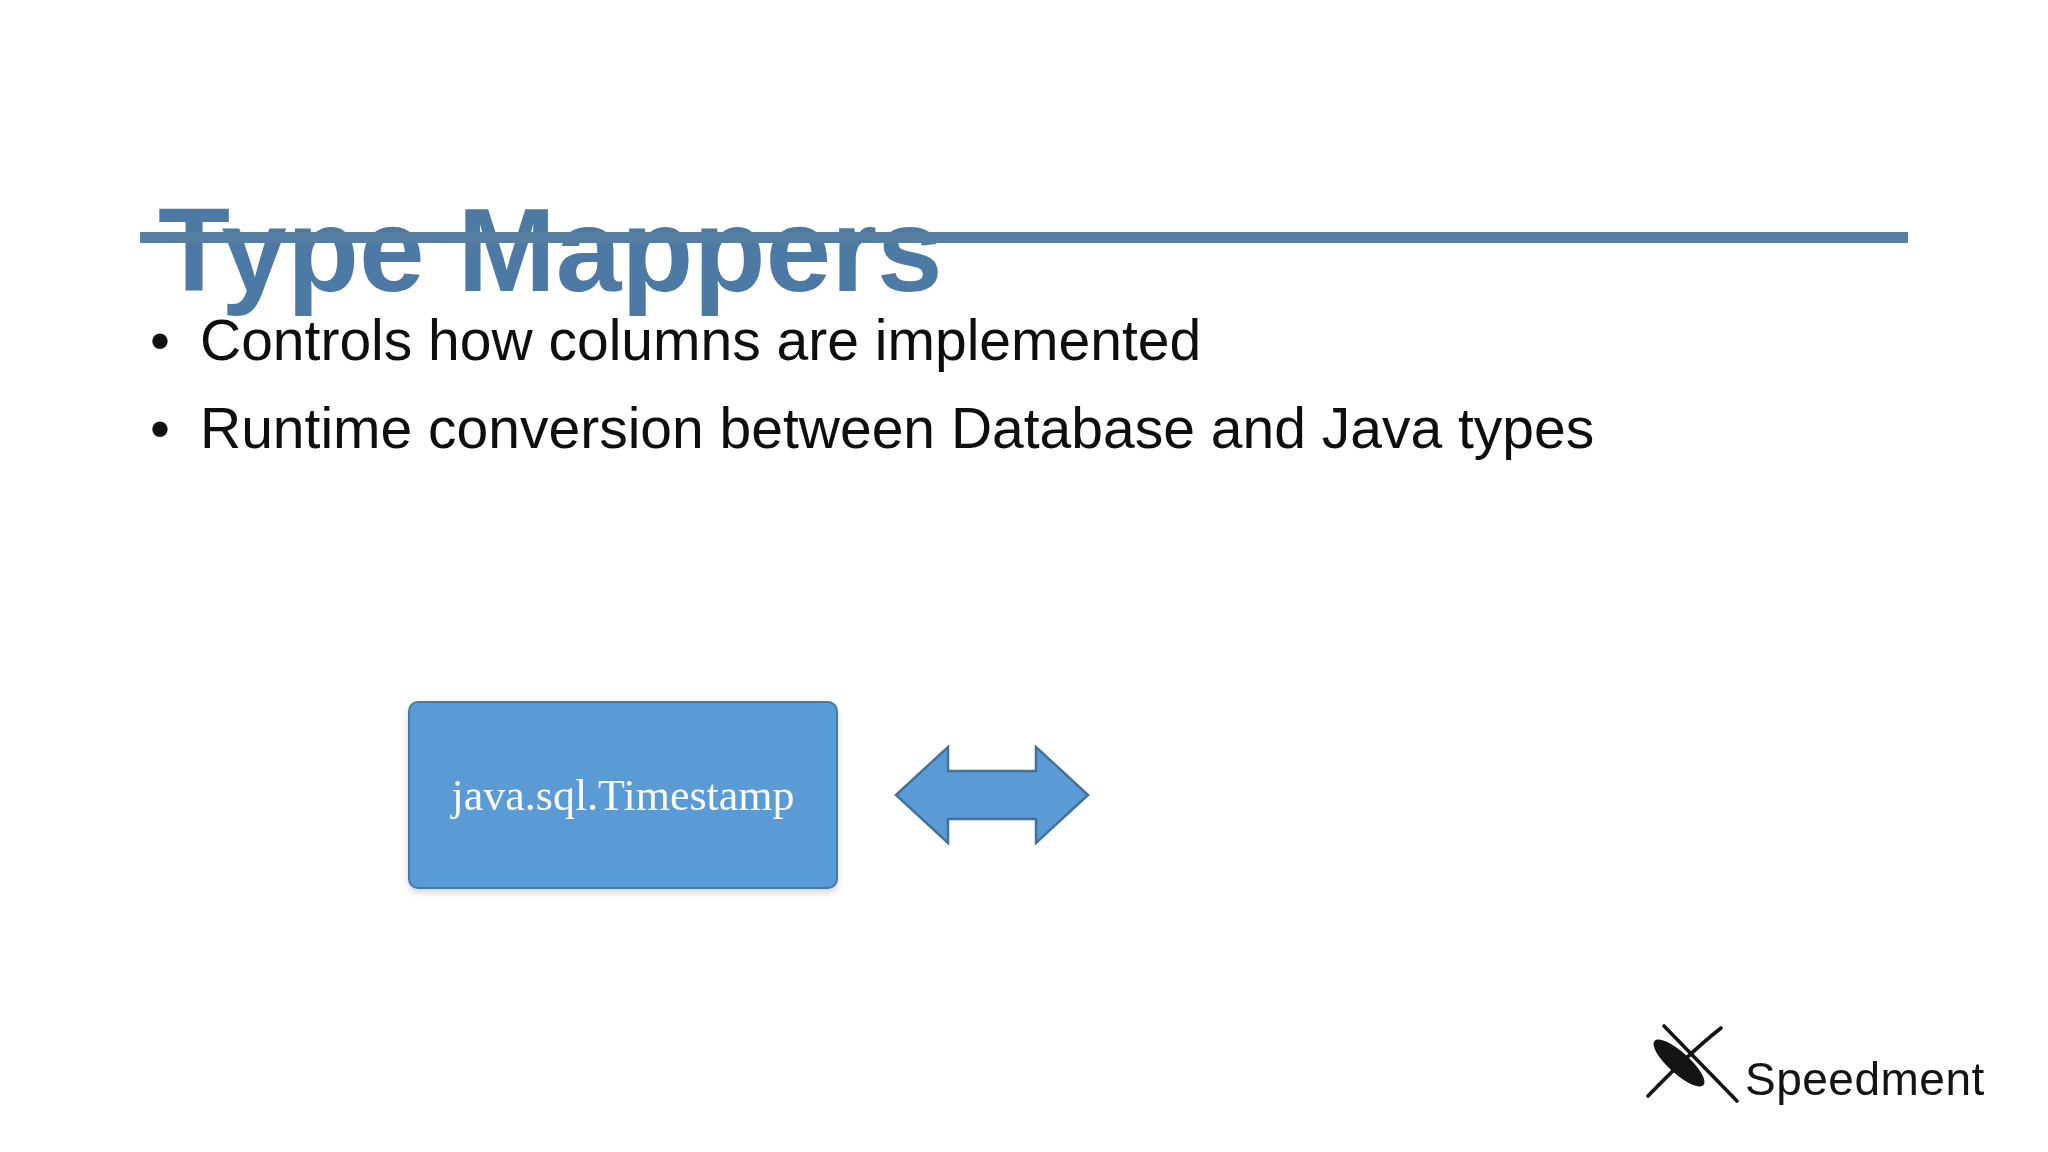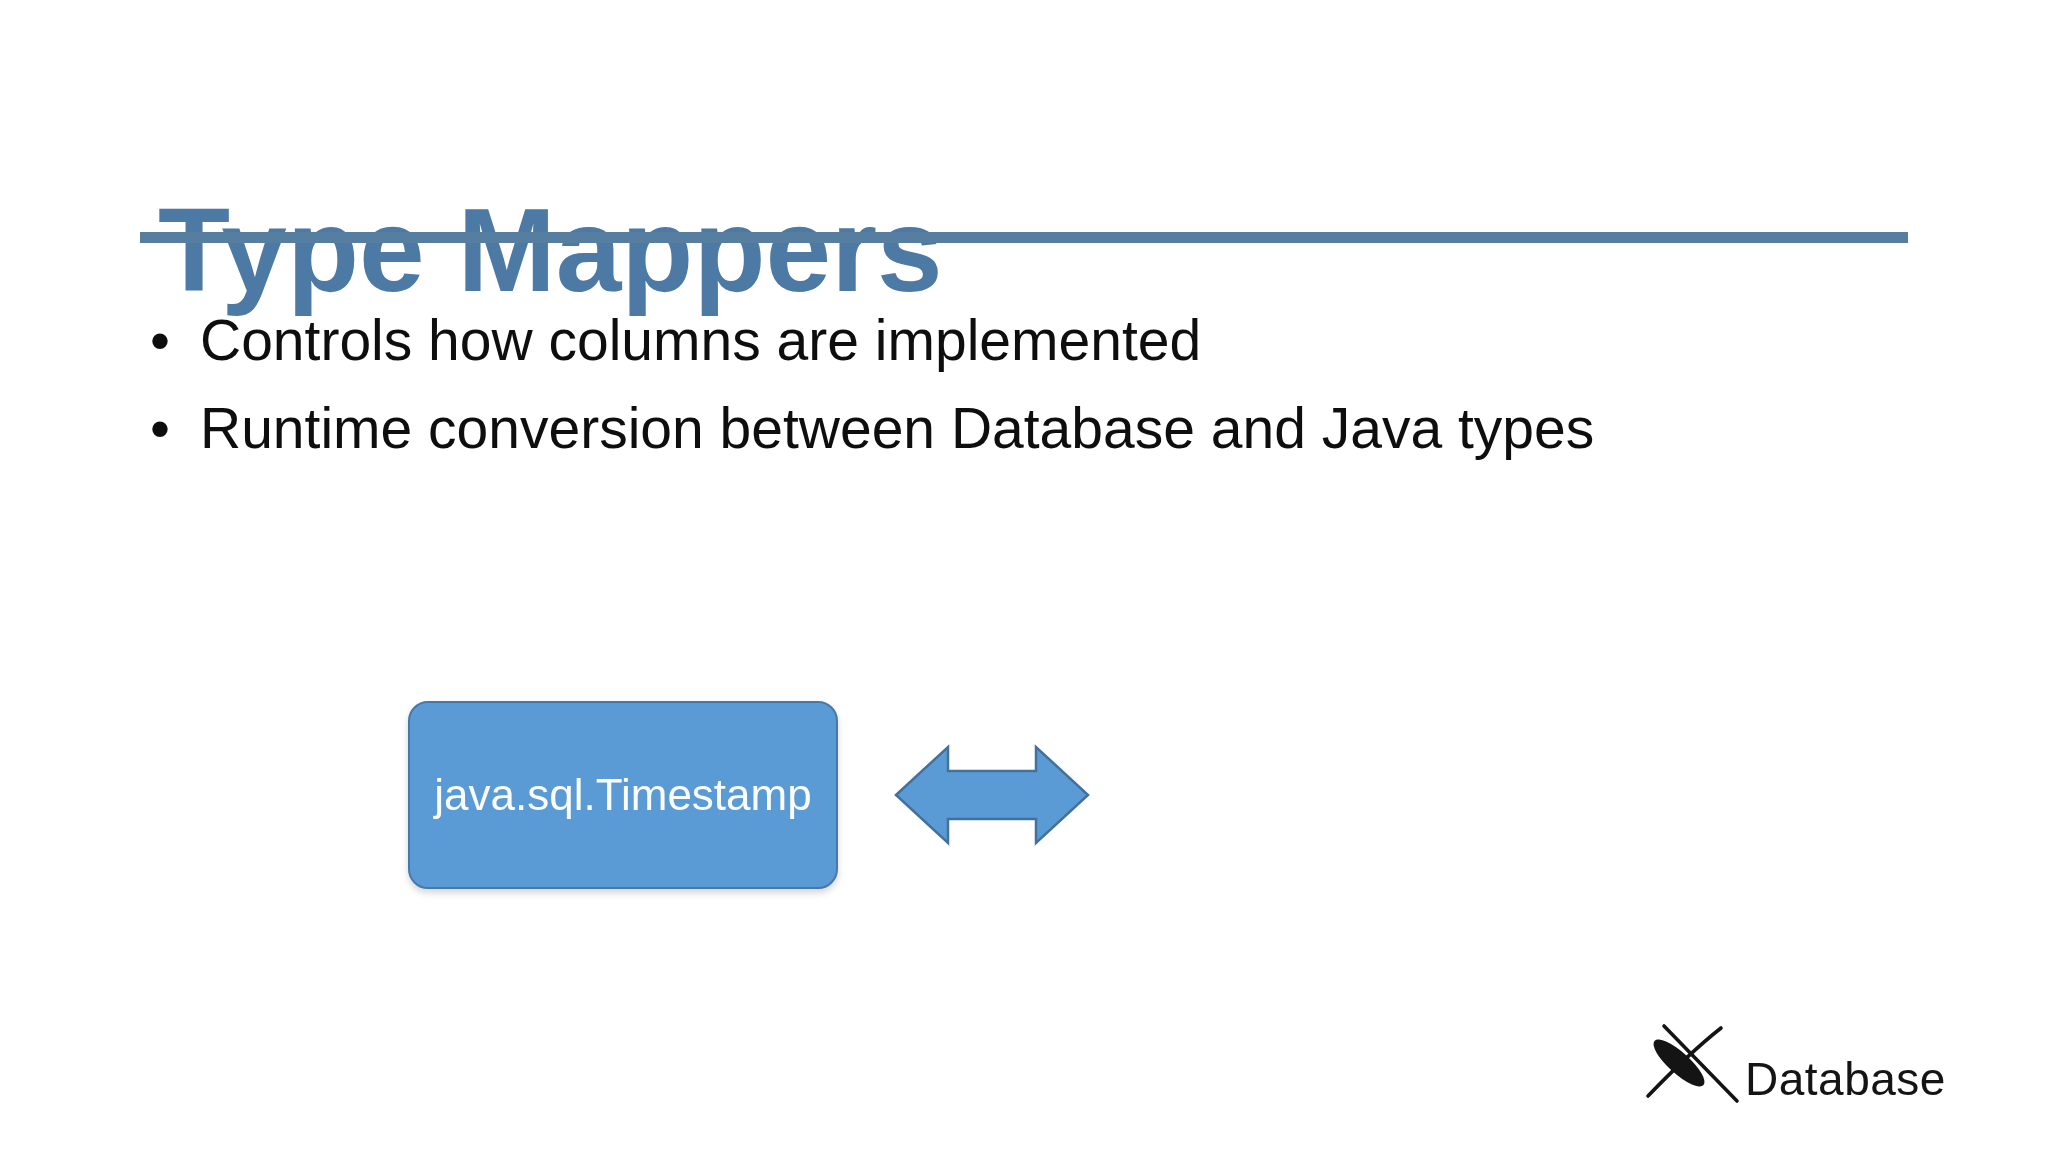--- a/index.html
+++ b/index.html
@@ -57,28 +57,29 @@
   .bullet-dot {
     width: 50px;
     flex: 0 0 50px;
     font-size: 57px;
   }
   
   .shape-box {
     position: absolute;
     background: var(--box-fill, #5B9BD5);
     border: 2px solid var(--box-border, #4579AC);
-    border-radius: 20px;
+    border-radius: 10px;
     box-shadow: 0 4px 7px rgba(0,0,0,0.16);
     display: flex;
     align-items: center;
     justify-content: center;
     color: var(--box-text, #FBFCFE);
     font-size: 44px;
     white-space: nowrap;
+    font-family: Liberation Serif, serif;
   }
   .box-left  { left: 408px;  top: 701px; width: 426px; height: 184px; }
   .box-right { left: 1157px; top: 700px; width: 423px; height: 184px; }
   .arrow-wrap {
     position: absolute;
     left: 894px;
     top: 742px;
     width: 196px;
     height: 106px;
   }
@@ -140,16 +141,16 @@
       <path d="M3,74 C28,48 52,25 76,6" fill="none" stroke="#141414" stroke-width="3.6" stroke-linecap="round"></path>
 
       <path d="M19,4 L92,79" fill="none" stroke="#141414" stroke-width="3.6" stroke-linecap="round"></path>
 
       <ellipse cx="34" cy="41" rx="33" ry="10.5" fill="#141414" transform="rotate(42 34 41)"></ellipse>
 
       <line x1="58" y1="68" x2="68" y2="58" stroke="#ffffff" stroke-width="3"></line>
       <line x1="65" y1="75" x2="75" y2="65" stroke="#ffffff" stroke-width="3"></line>
       <line x1="72" y1="82" x2="82" y2="72" stroke="#ffffff" stroke-width="2.5"></line>
     </svg>
-    <span class="logo-text">Database</span>
+    <span class="logo-text">Speedment</span>
   </div>
 
 </div>
 
 </body></html>

